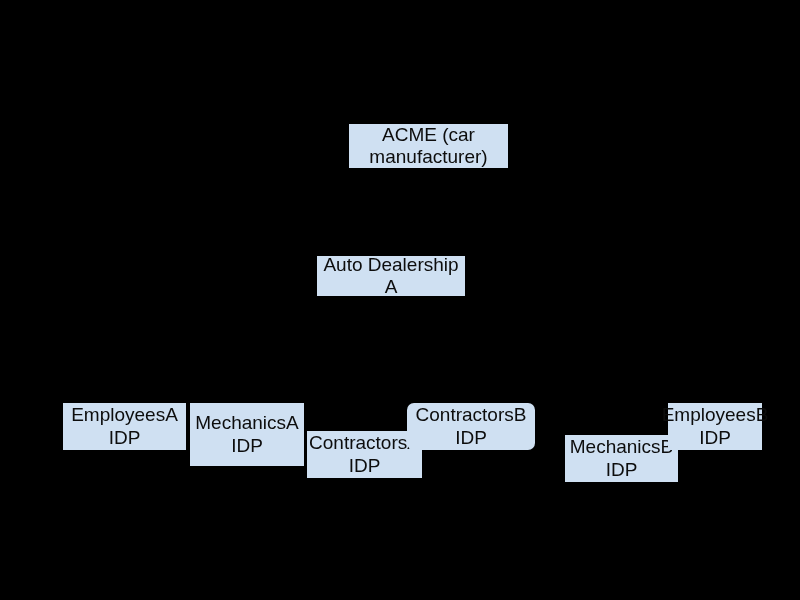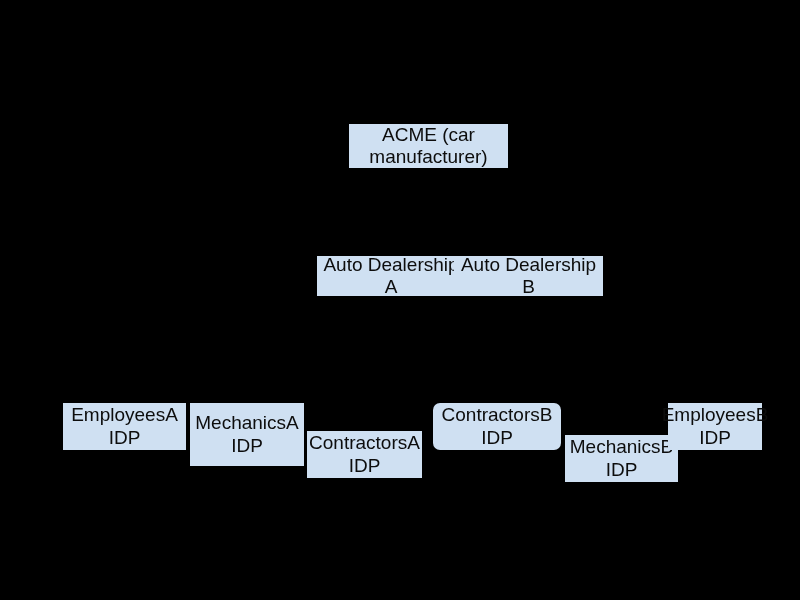--- a/index.html
+++ b/index.html
@@ -39,35 +39,34 @@
   }
   
   .n-acme   { left: 349px; top: 124px; width: 159px; height: 44px; }
   
   .n-dealerA { left: 277px; top: 256px; width: 148px; height: 40px; margin-left: 40px; }
   .n-dealerB { left: 454px; top: 256px; width: 149px; height: 40px; }
   
   .n-empA  { left: 63px;  top: 403px; width: 123px; height: 47px; }
   .n-mecA  { left: 190px; top: 403px; width: 114px; height: 63px; }
   .n-conA  { left: 307px; top: 403px; width: 115px; height: 47px; margin-top: 28px; }
-  .n-conB  { left: 433px; top: 403px; width: 128px; height: 47px; border-radius: 7px; }
+  .n-conB  { left: 407px; top: 403px; width: 128px; height: 47px; border-radius: 7px; }
   .n-mecB  { left: 565px; top: 403px; width: 113px; height: 47px; margin-top: 32px; }
   .n-empB  { left: 668px; top: 403px; width: 94px; height: 47px; }
 </style>
 </head>
 <body>
 
 <div id="diagram-canvas">
 
   <div class="node n-acme">ACME (car
 manufacturer)</div>
 
   <div class="node n-dealerA">Auto Dealership A</div>
 
-  <div class="node n-dealerB">Auto Dealership B</div>
 
   <div class="node n-empA">EmployeesA
 IDP</div>
 
   <div class="node n-mecA">MechanicsA
 IDP</div>
 
   <div class="node n-conA">ContractorsA
 IDP</div>
 

